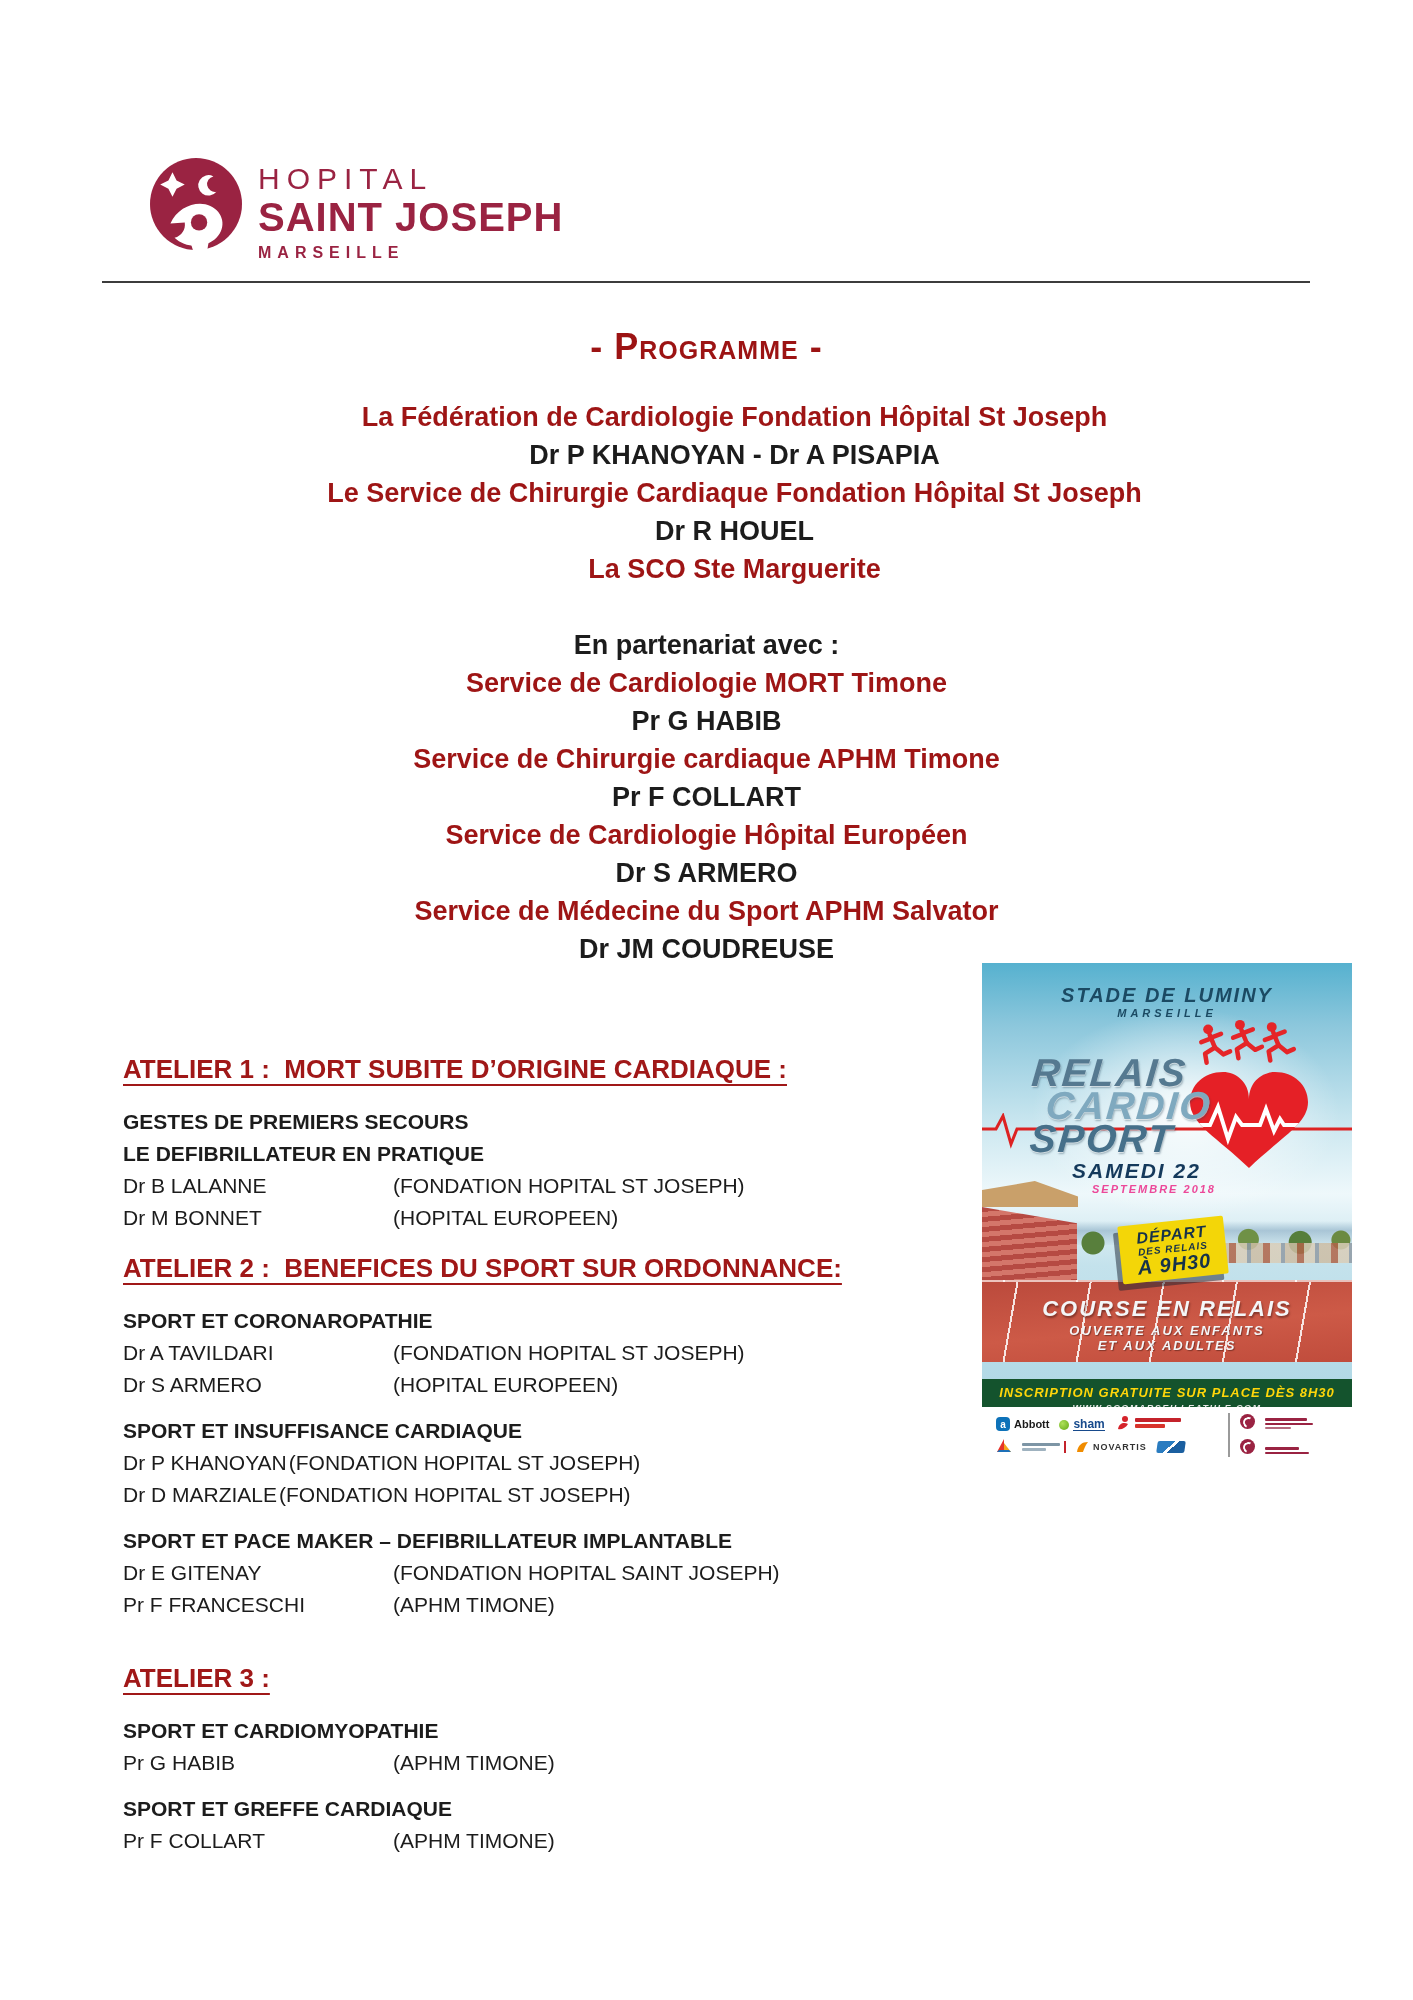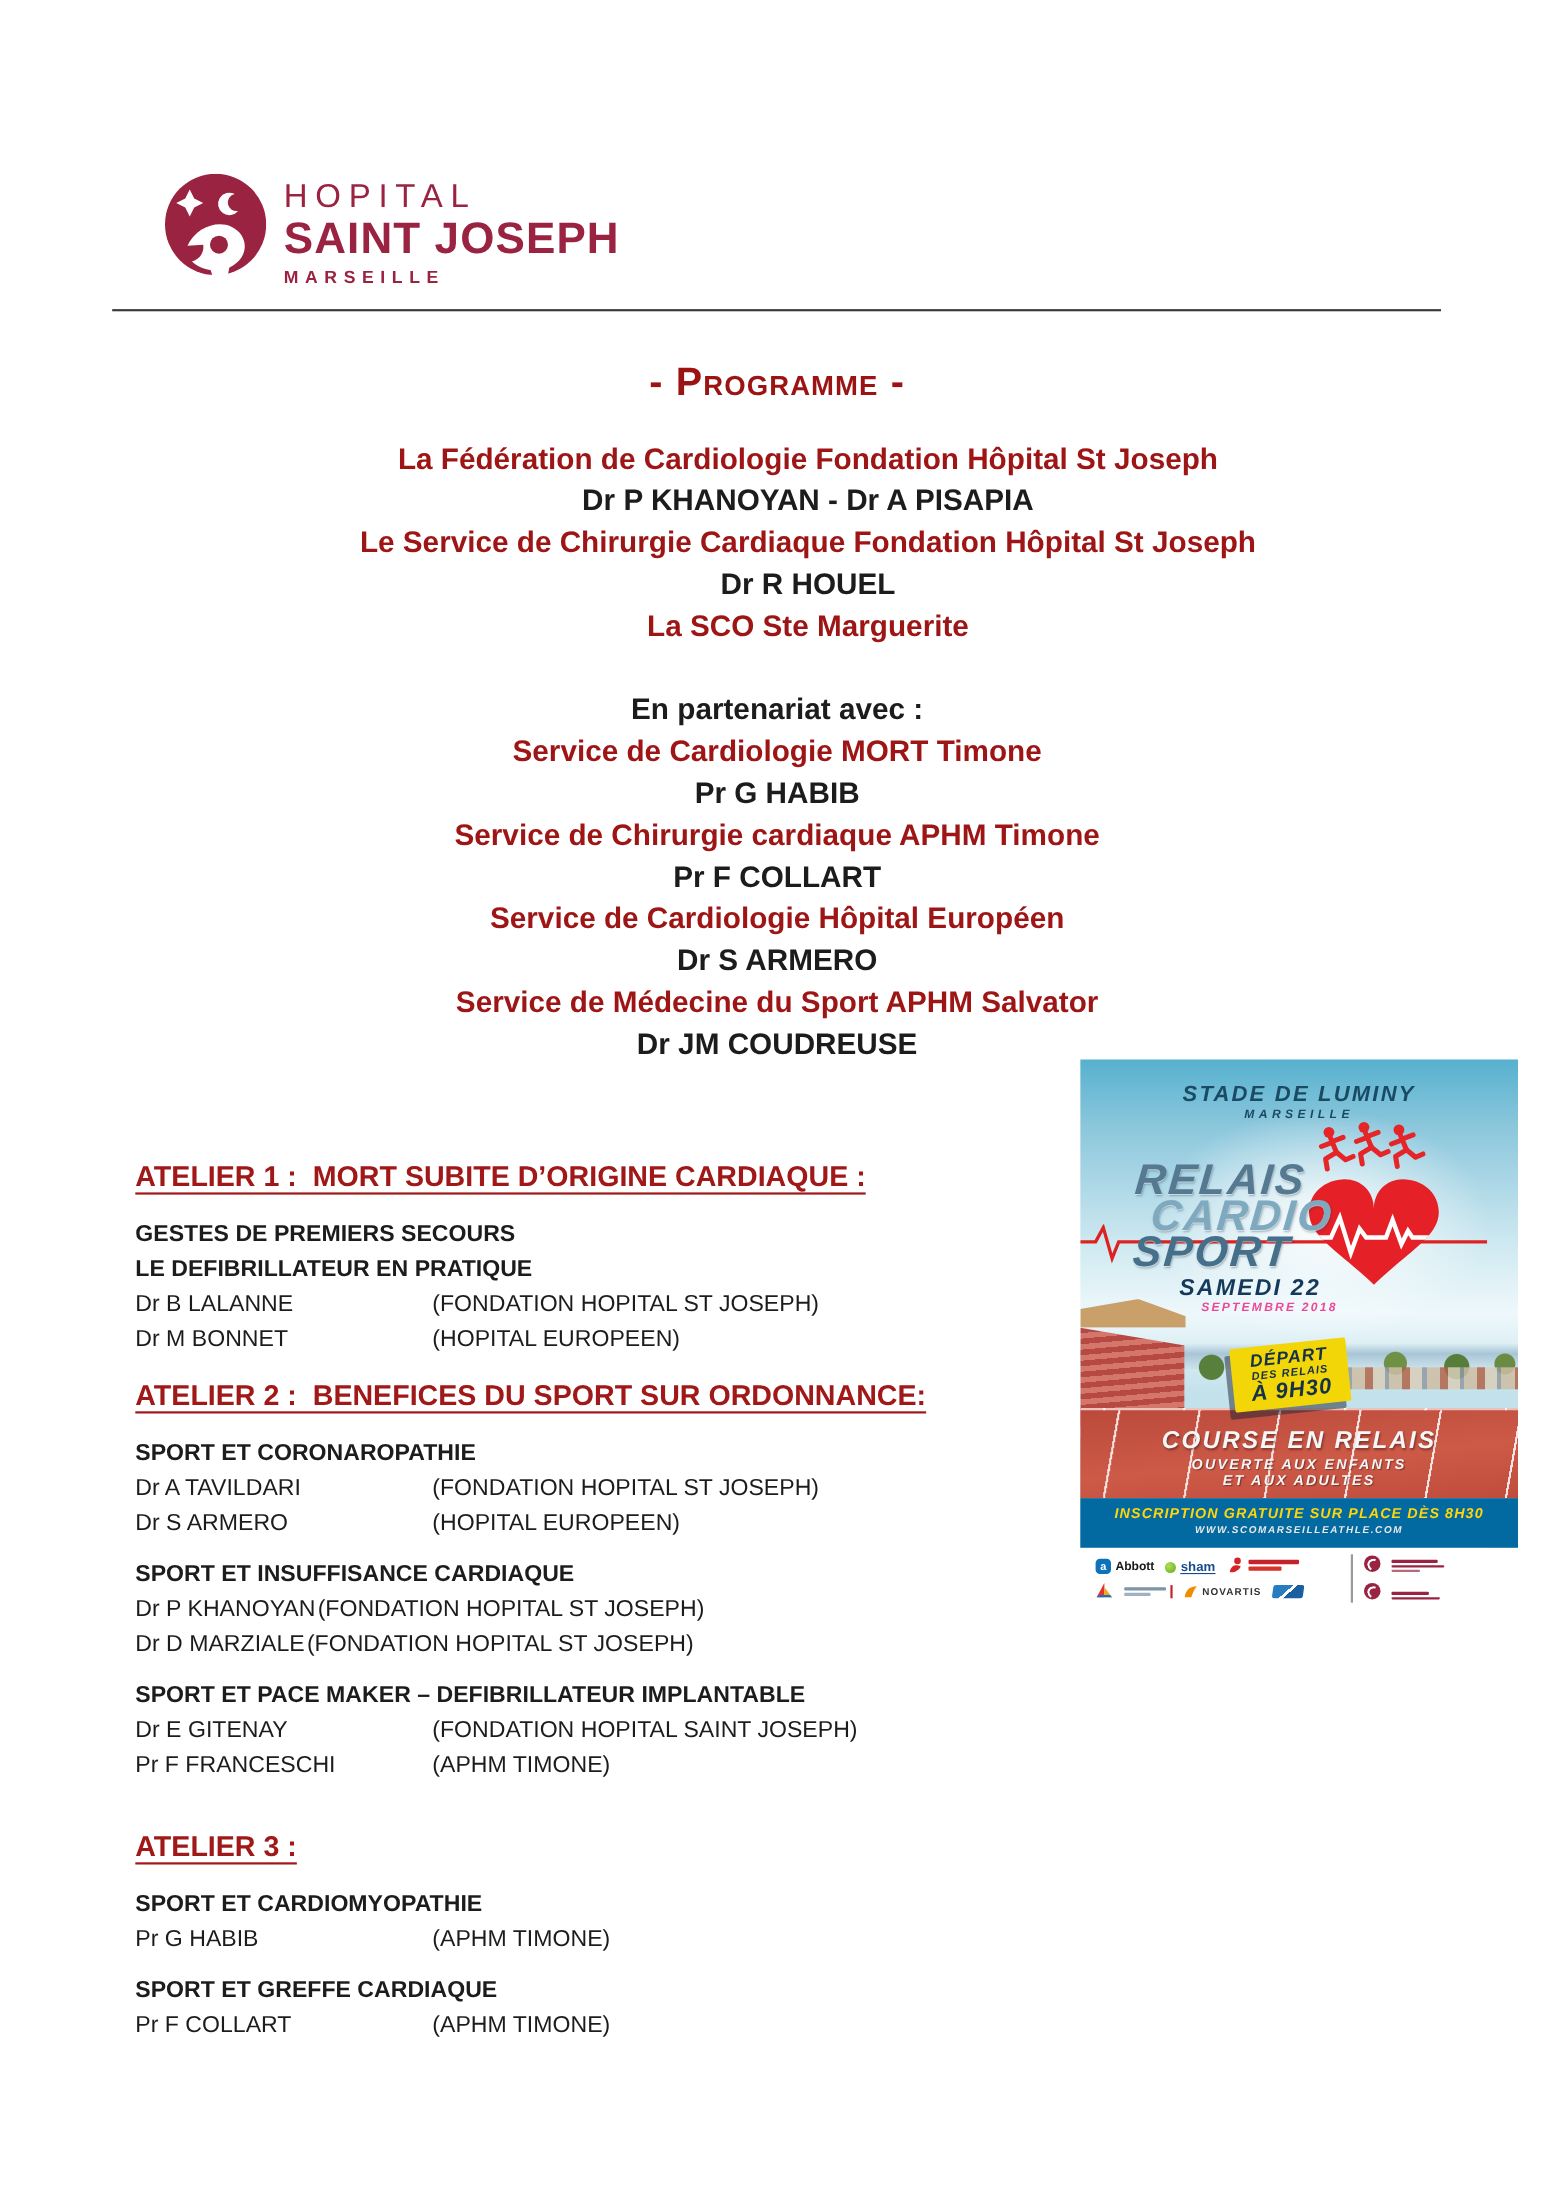--- a/index.html
+++ b/index.html
@@ -34,21 +34,21 @@
   .topic-heading{font-size:21px;font-weight:800;line-height:32px;white-space:pre-wrap;}
   .sp-row-line{font-size:21px;line-height:32px;}
   .nm{display:inline-block;min-width:270px;}
   .nm.tight{min-width:0;padding-right:2px;}
   #atelier1{top:1052px;}
   #atelier2{top:1251px;}
   #atelier3{top:1661px;}
 
   
   .poster{position:absolute;left:982px;top:963px;width:370px;height:500px;}
-  .poster-art{position:absolute;left:0;top:0;width:370px;height:444px;overflow:hidden;padding-left:28px;}
+  .poster-art{position:absolute;left:0;top:0;width:370px;height:444px;overflow:hidden;}
   .p-sky{position:absolute;inset:0;
     background:
       radial-gradient(ellipse 220px 150px at 55% 34%, rgba(255,255,255,.95) 0%, rgba(255,255,255,0) 70%),
       linear-gradient(180deg,#56b1cf 0%,#8cc7dc 14%,#cfe9f1 38%,#eef8fb 52%,#c4e2ec 68%,#aed7e5 100%);}
   .p-venue{position:absolute;top:21px;left:0;width:100%;text-align:center;font-size:20px;font-weight:800;
     font-style:italic;letter-spacing:2px;color:#1b4a63;z-index:3;}
   .p-city{position:absolute;top:44px;left:0;width:100%;text-align:center;font-size:11px;font-weight:800;
     font-style:italic;letter-spacing:4px;color:#1b4a63;z-index:3;}
   .p-runners{position:absolute;left:214px;top:46px;width:100px;height:68px;z-index:4;}
   .p-ekg{position:absolute;left:0;top:150px;width:370px;height:36px;z-index:1;}
@@ -95,21 +95,21 @@
     background:
       repeating-linear-gradient(100deg,rgba(255,255,255,0) 0 34px,rgba(255,255,255,.85) 34px 36px,rgba(255,255,255,0) 36px 72px),
       linear-gradient(175deg,#bb4a3c 0%,#cd5a47 55%,#c04c3c 100%);}
   .p-race1{position:absolute;left:0;top:14px;width:100%;text-align:center;font-size:22px;font-weight:800;
     font-style:italic;letter-spacing:2px;color:#f4f6f8;text-shadow:1px 2px 2px rgba(60,20,15,.5);}
   .p-race2{position:absolute;left:0;top:41px;width:100%;text-align:center;font-size:13px;font-weight:800;
     font-style:italic;letter-spacing:2px;color:#f4f6f8;text-shadow:1px 1px 1px rgba(60,20,15,.5);}
   .p-race3{position:absolute;left:0;top:56px;width:100%;text-align:center;font-size:13px;font-weight:800;
     font-style:italic;letter-spacing:2px;color:#f4f6f8;text-shadow:1px 1px 1px rgba(60,20,15,.5);}
   
-  .p-black{position:absolute;left:0;top:399px;width:100%;height:47px;background:#0369a1;z-index:3;}
+  .p-black{position:absolute;left:0;top:416px;width:100%;height:47px;background:#14532d;z-index:3;}
   .p-insc{position:absolute;left:0;top:6px;width:100%;text-align:center;font-size:13px;font-weight:800;
     font-style:italic;letter-spacing:1px;color:#ffd60a;}
   .p-site{position:absolute;left:0;top:24px;width:100%;text-align:center;font-size:9px;font-weight:700;
     letter-spacing:1.5px;color:#e8e8e8;font-style:italic;}
   
   .p-sponsors{position:absolute;left:0;top:444px;width:370px;height:56px;background:#fff;}
   .sp-divider{position:absolute;left:246px;top:6px;bottom:6px;width:2px;background:#9a9a9a;}
   .sp-group{position:absolute;display:flex;align-items:flex-end;gap:10px;}
   .g-r1{left:14px;top:8px;}
   .g-r2{left:14px;top:32px;}

